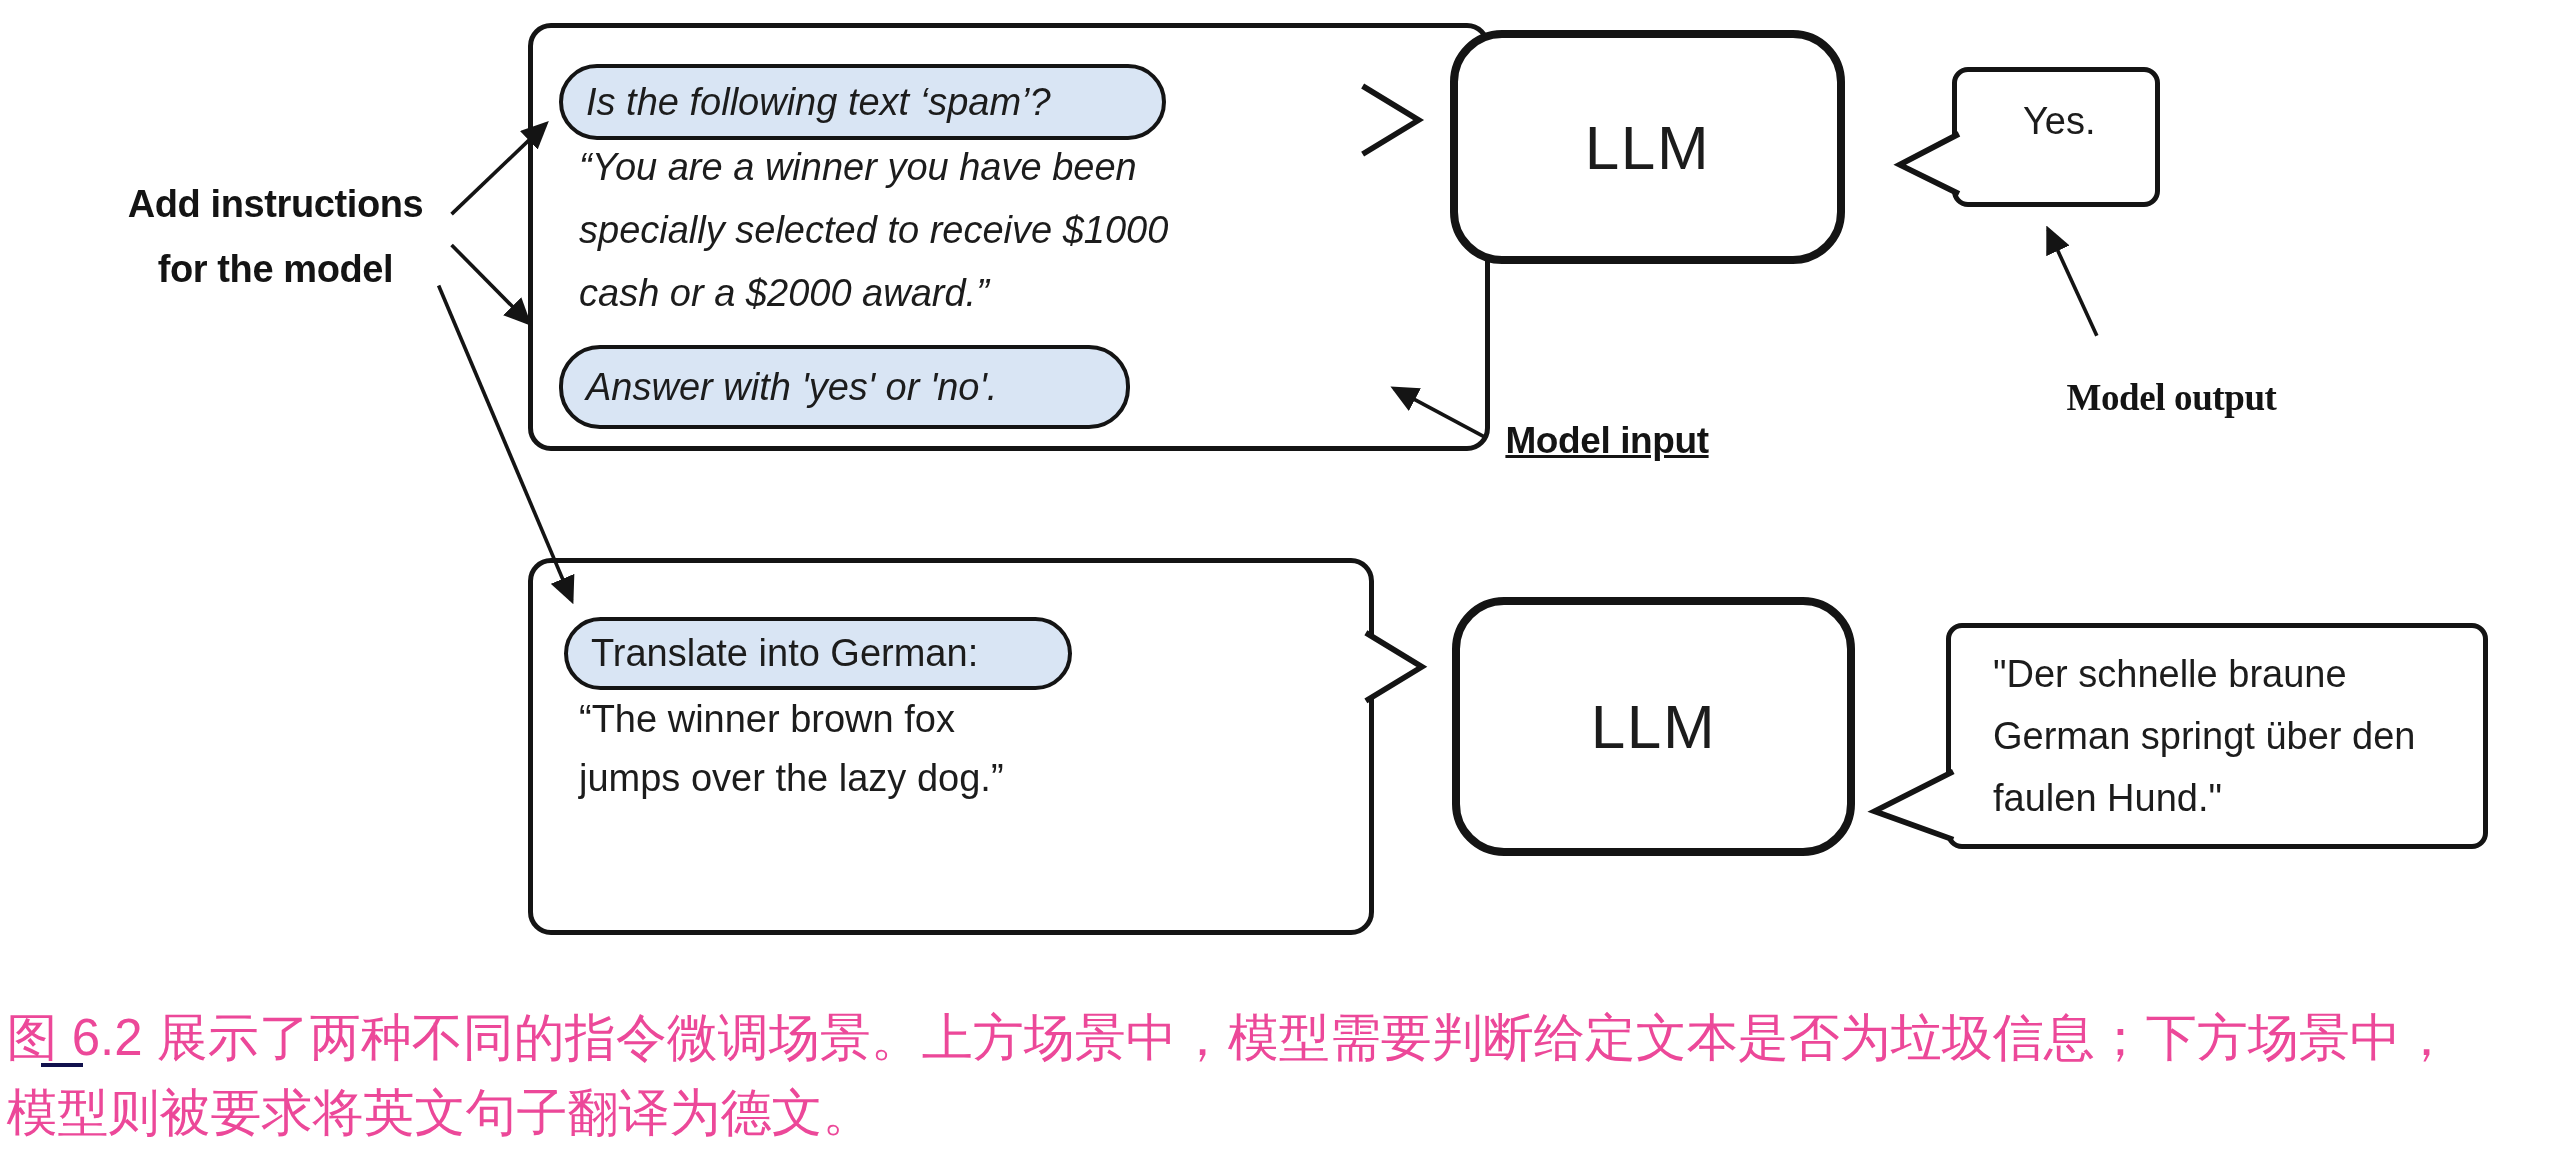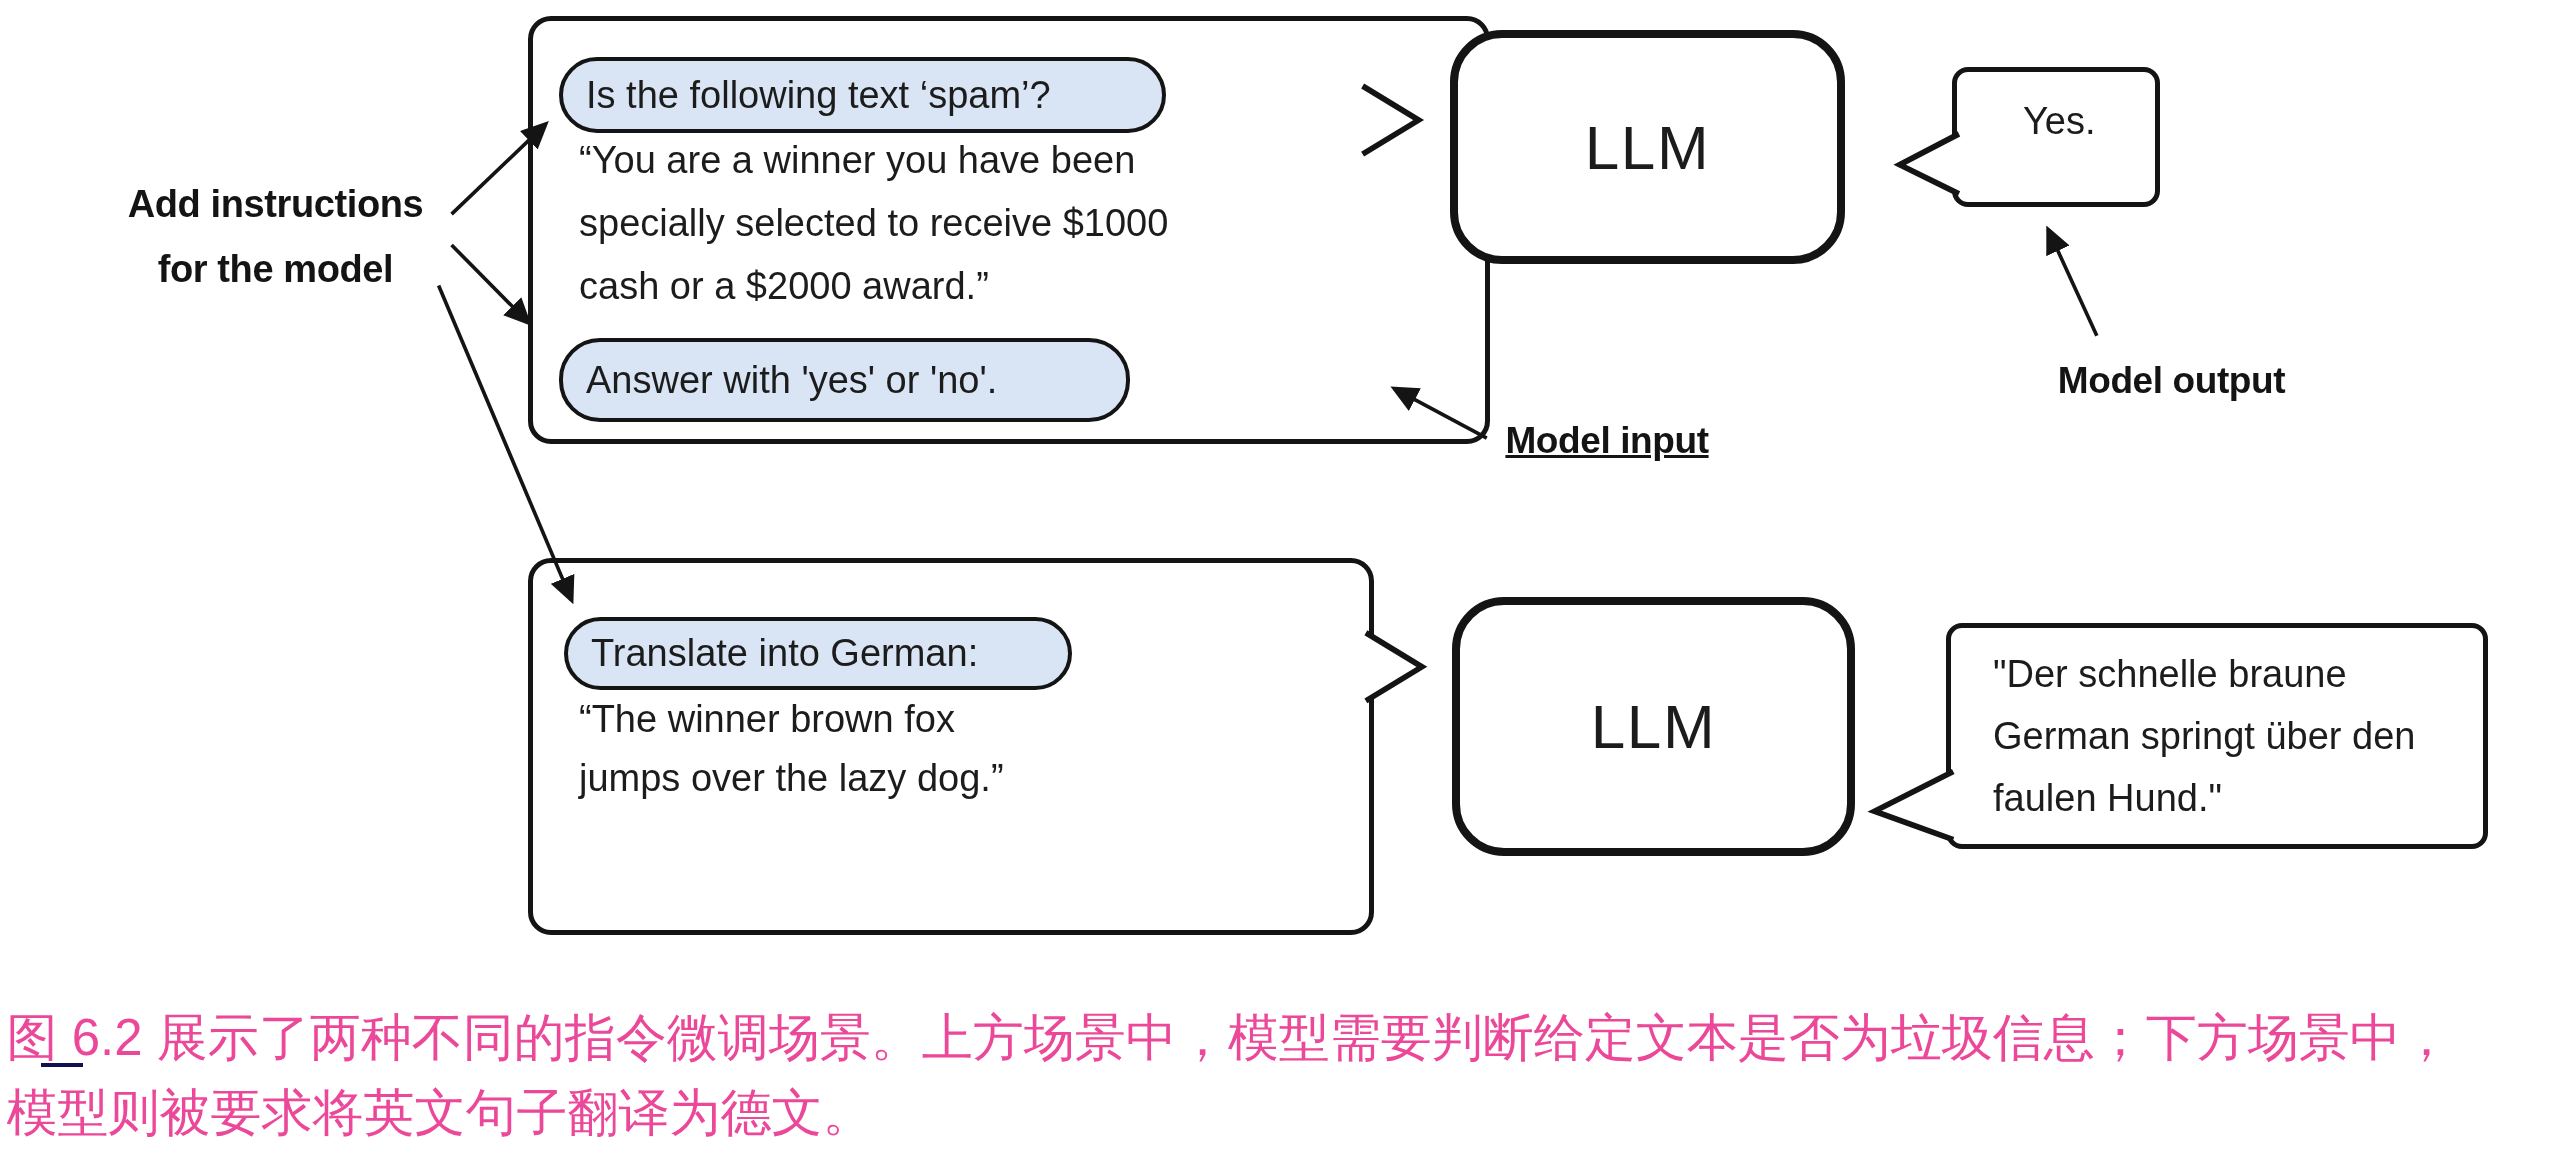--- a/index.html
+++ b/index.html
@@ -24,40 +24,40 @@
 </head>
 <body>
 
 <div class="canvas">
 
   <div class="ann center abs" style="left:89px;top:172px;width:373px;line-height:65px;">
     <div>Add instructions</div>
     <div>for the model</div>
   </div>
 
-  <div class="box" style="left:528px;top:16px;width:962px;height:428px;">
+  <div class="box" style="left:528px;top:23px;width:962px;height:428px;font-style:italic;">
     <div class="pill" style="left:26px;top:36px;width:607px;height:76px;">Is the following text ‘spam’?</div>
     <div class="bodytext" style="left:46px;top:108px;">
       <div>“You are a winner you have been</div>
       <div>specially selected to receive $1000</div>
       <div>cash or a $2000 award.”</div>
     </div>
     <div class="pill" style="left:26px;top:317px;width:571px;height:84px;">Answer with 'yes' or 'no'.</div>
   </div>
 
   <div class="llm" style="left:1450px;top:30px;width:395px;height:234px;">
     <span>LLM</span>
   </div>
 
   <div class="bubble" style="left:1952px;top:67px;width:208px;height:140px;">
     <span class="abs" style="left:38px;top:28px;font-size:38px;margin-left:28px;">Yes.</span>
   </div>
 
   <div class="ann center abs" style="left:1500px;top:420px;width:214px;font-size:37px;text-decoration:underline;">Model input</div>
-  <div class="ann center abs" style="left:2045px;top:360px;width:253px;font-size:37px;">Model output</div>
+  <div class="ann center abs" style="left:2045px;top:376px;width:253px;font-size:37px;font-family:Liberation Serif, serif;">Model output</div>
 
   <div class="box" style="left:528px;top:558px;width:846px;height:377px;">
     <div class="pill" style="left:31px;top:54px;width:508px;height:73px;">Translate into German:</div>
     <div class="bodytext" style="left:46px;top:127px;line-height:59px;">
       <div>“The winner brown fox</div>
       <div>jumps over the lazy dog.”</div>
     </div>
   </div>
 
   <div class="llm" style="left:1452px;top:597px;width:403px;height:259px;">

